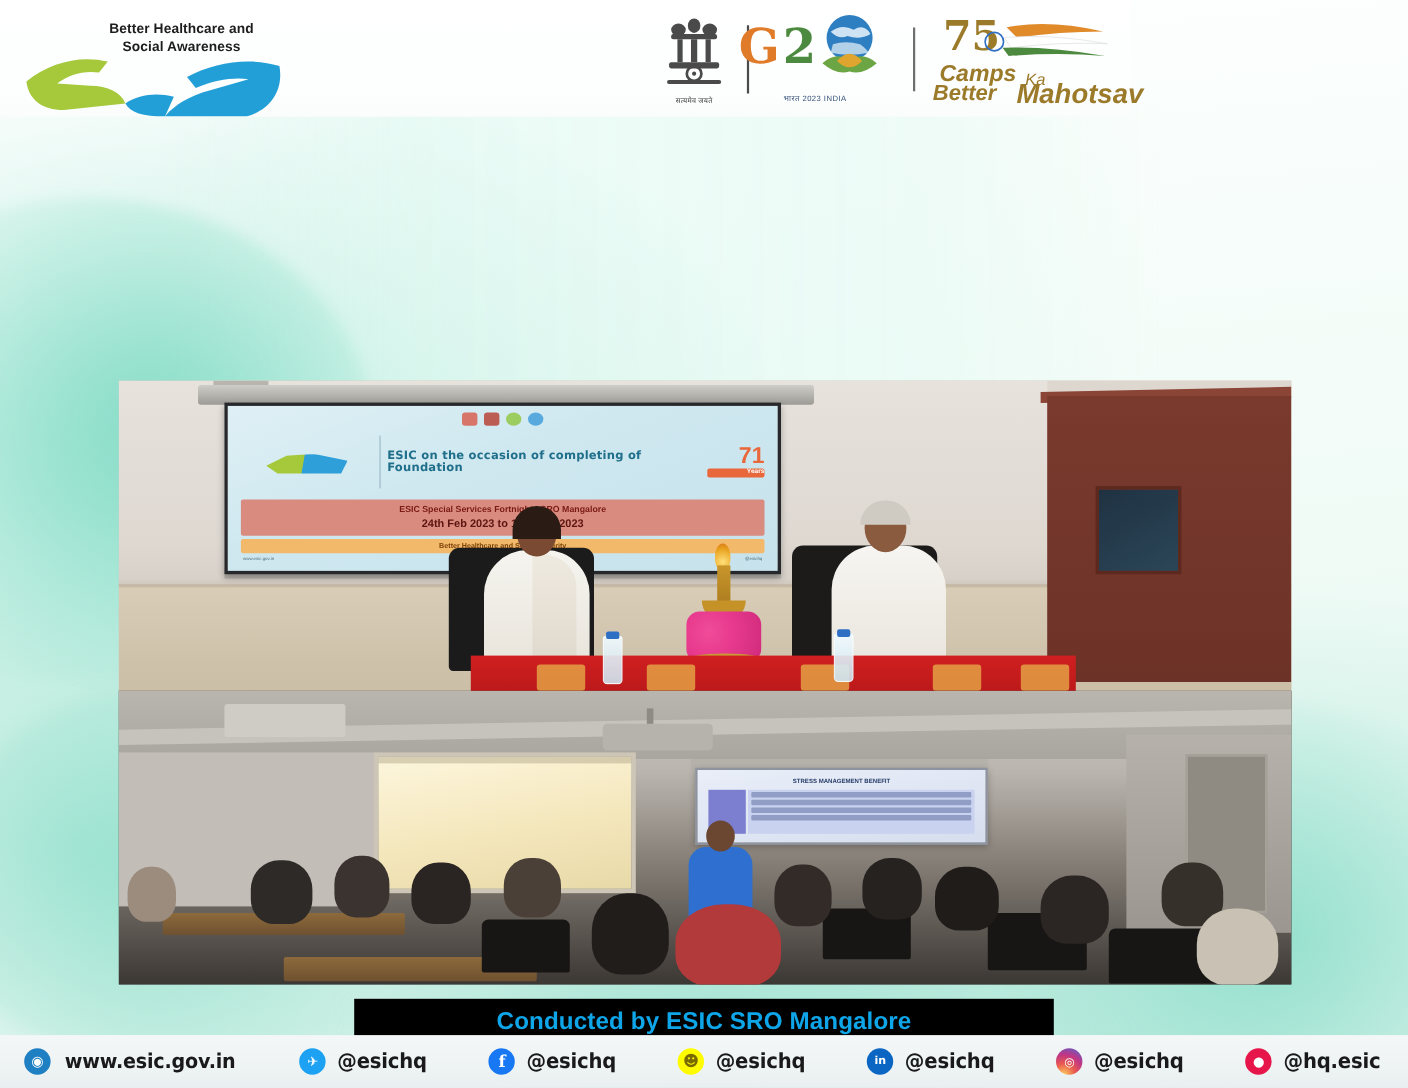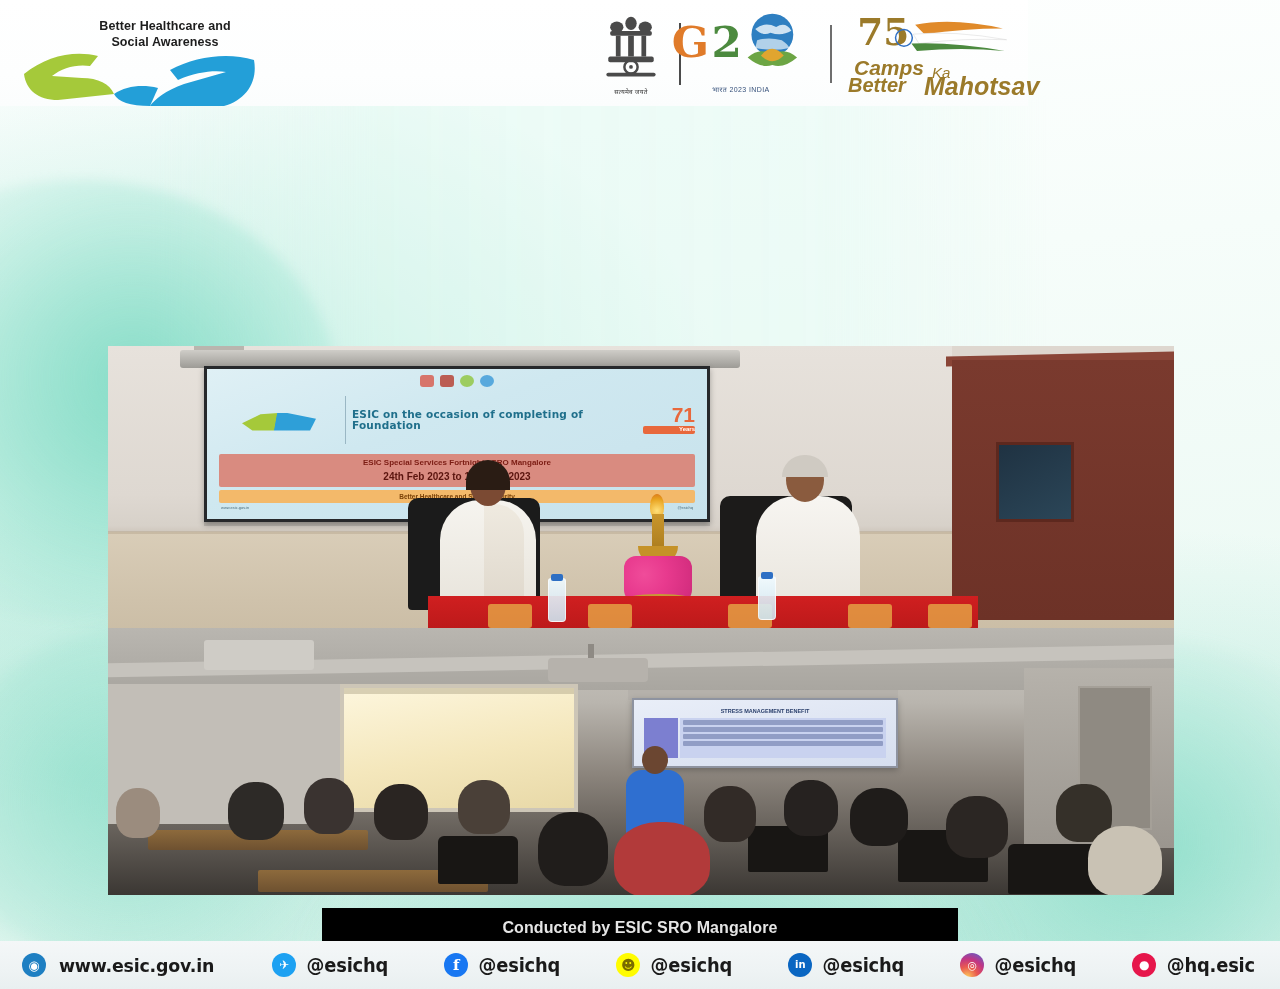--- a/index.html
+++ b/index.html
@@ -219,21 +219,21 @@
   .head-blob{position:absolute;border-radius:46% 46% 38% 38%;}
   .desk{position:absolute;background:linear-gradient(180deg,#8d6a3c,#6e5130);border-radius:2px;}
   .chairblk{position:absolute;background:#181614;border-radius:6px 6px 2px 2px;}
 
   
   .caption{
     position:absolute;left:322px;top:908px;width:636px;height:39px;
     background:#000000;display:flex;align-items:center;justify-content:center;
   }
   .caption .ctxt{
-    color:#e5e5e5;font-size:16px;font-weight:bold;letter-spacing:.1px;
+    color:#0ea5e9;font-size:22px;font-weight:bold;letter-spacing:.1px;
     font-family:"Liberation Sans", sans-serif;white-space:nowrap;
   }
 
   
   .footer{
     position:absolute;left:0;top:941px;width:1280px;height:48px;
     background:linear-gradient(180deg,#f4f7f8 0%,#eef3f4 60%,#e9eff0 100%);
     display:flex;align-items:center;justify-content:space-between;
     padding:0 22px;box-sizing:border-box;
   }

